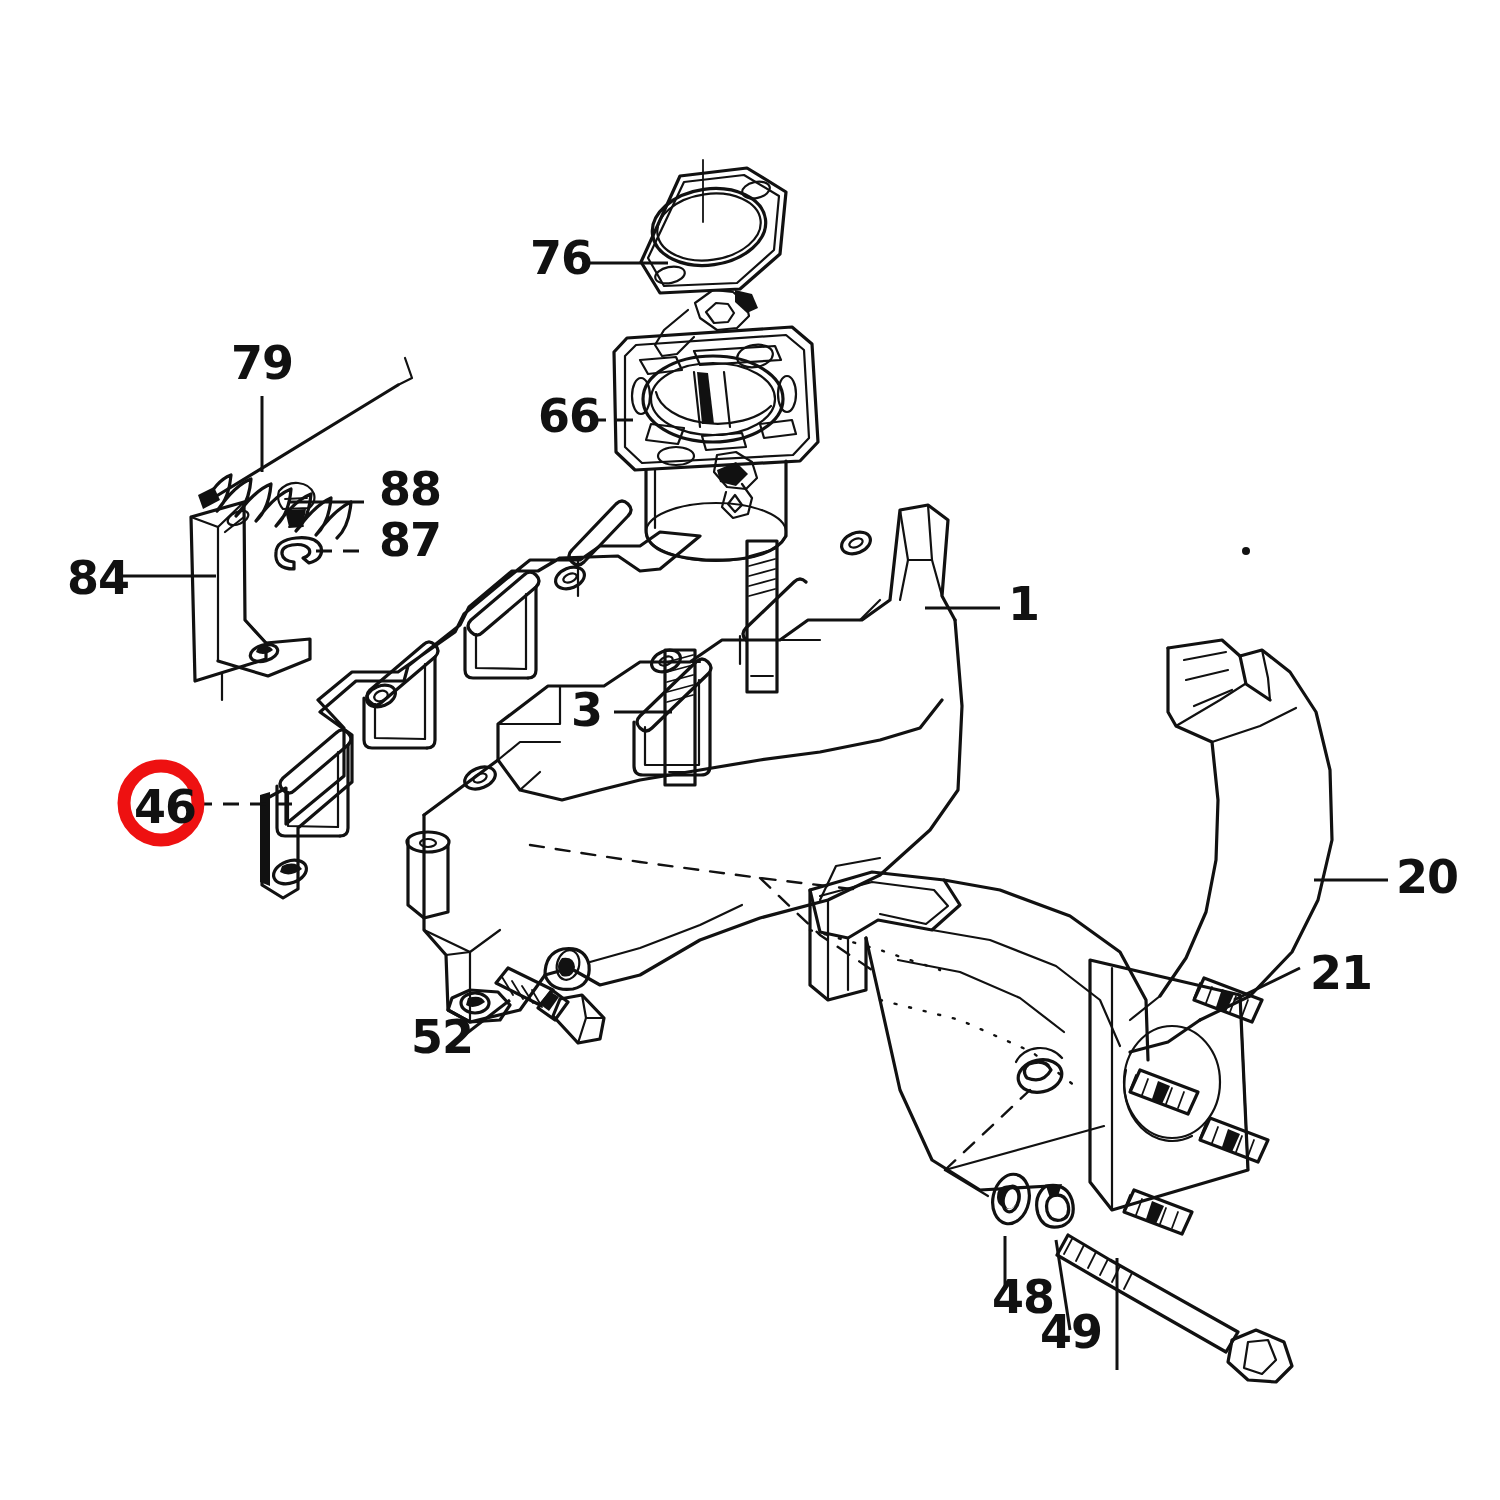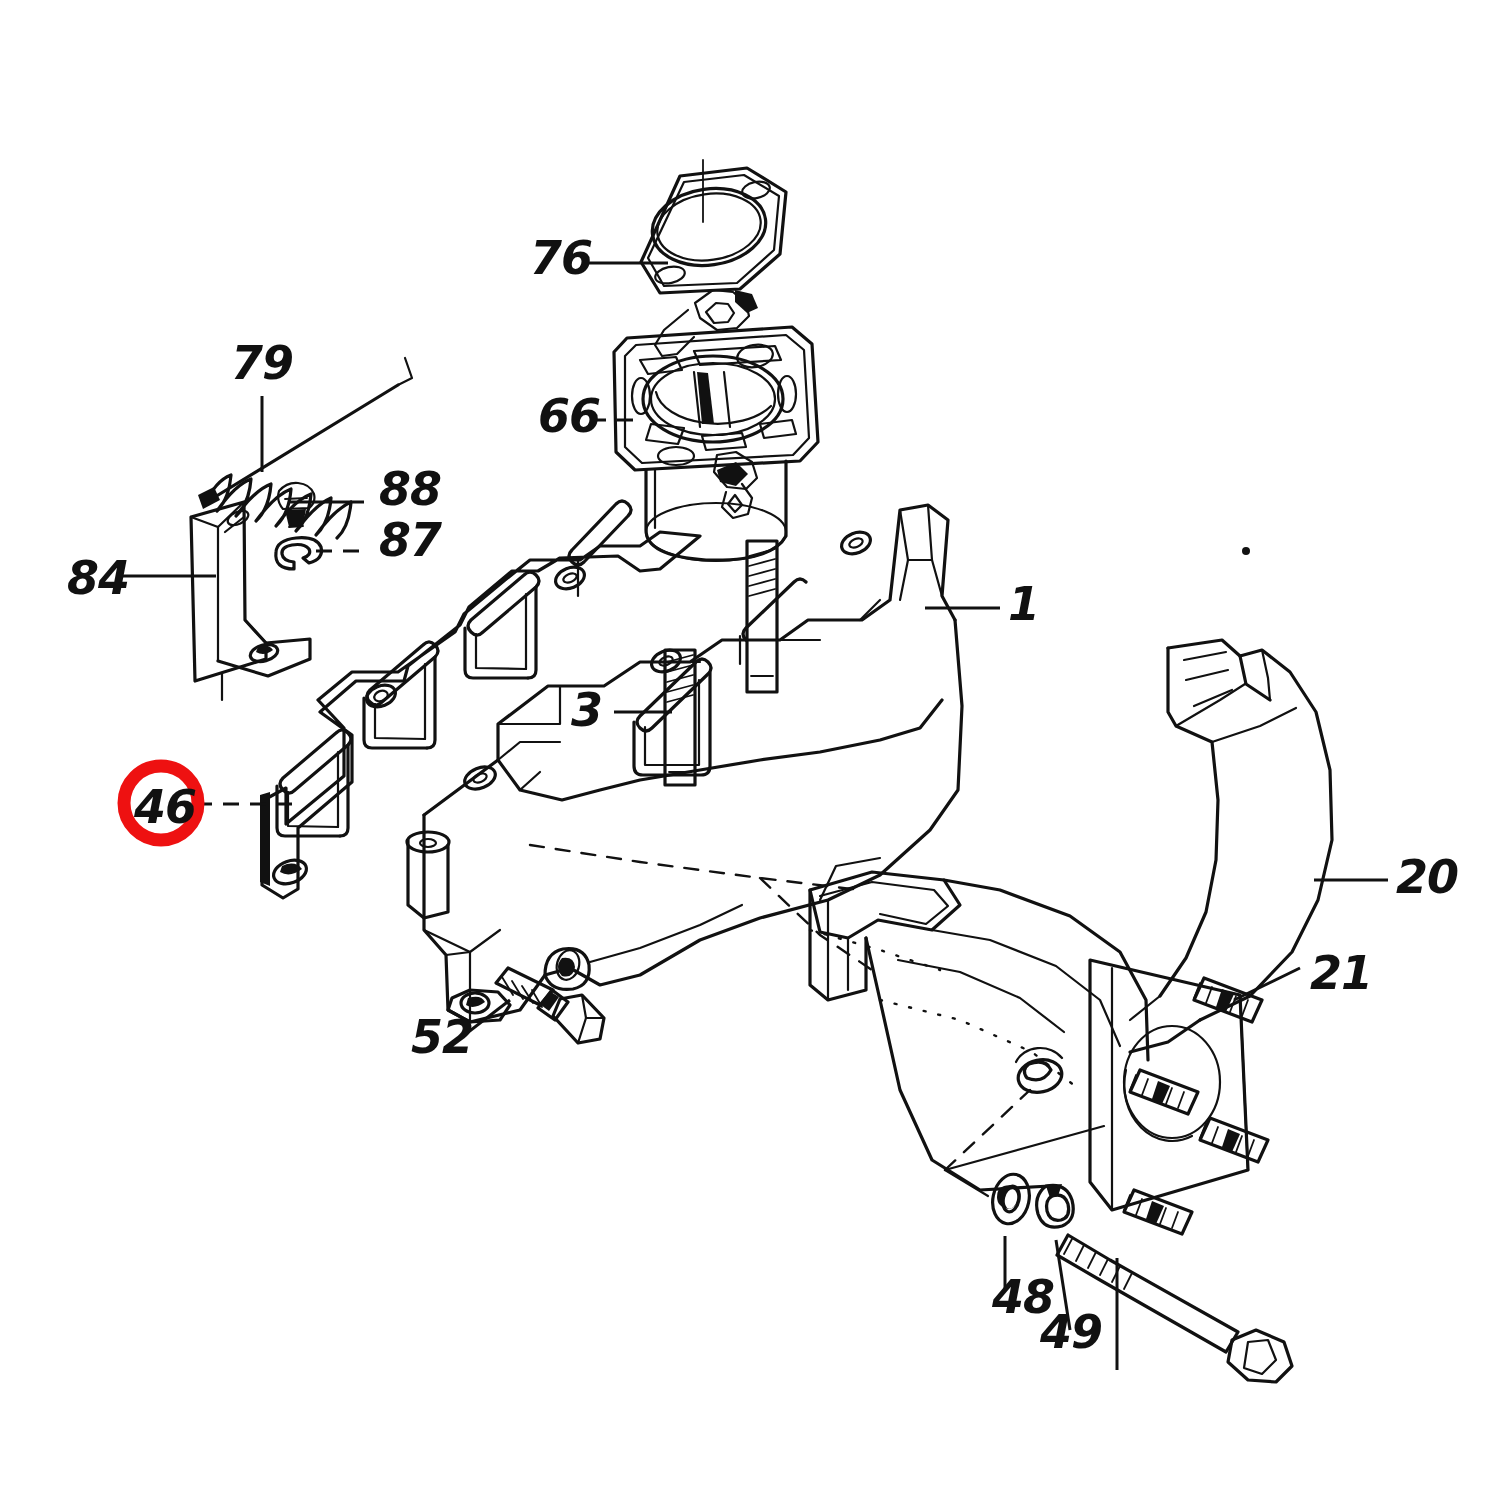--- a/index.html
+++ b/index.html
@@ -10,21 +10,20 @@
   }
   body {
     font-family: "Liberation Sans", sans-serif;
   }
   #page {
     position: relative;
     width: 1500px;
     height: 1500px;
     background: #ffffff;
     overflow: hidden;
-    font-style: italic;
   }
   #diagram-svg {
     position: absolute;
     left: 0;
     top: 0;
     width: 1500px;
     height: 1500px;
   }
   .callout-label {
     font-family: "DejaVu Sans", sans-serif;

